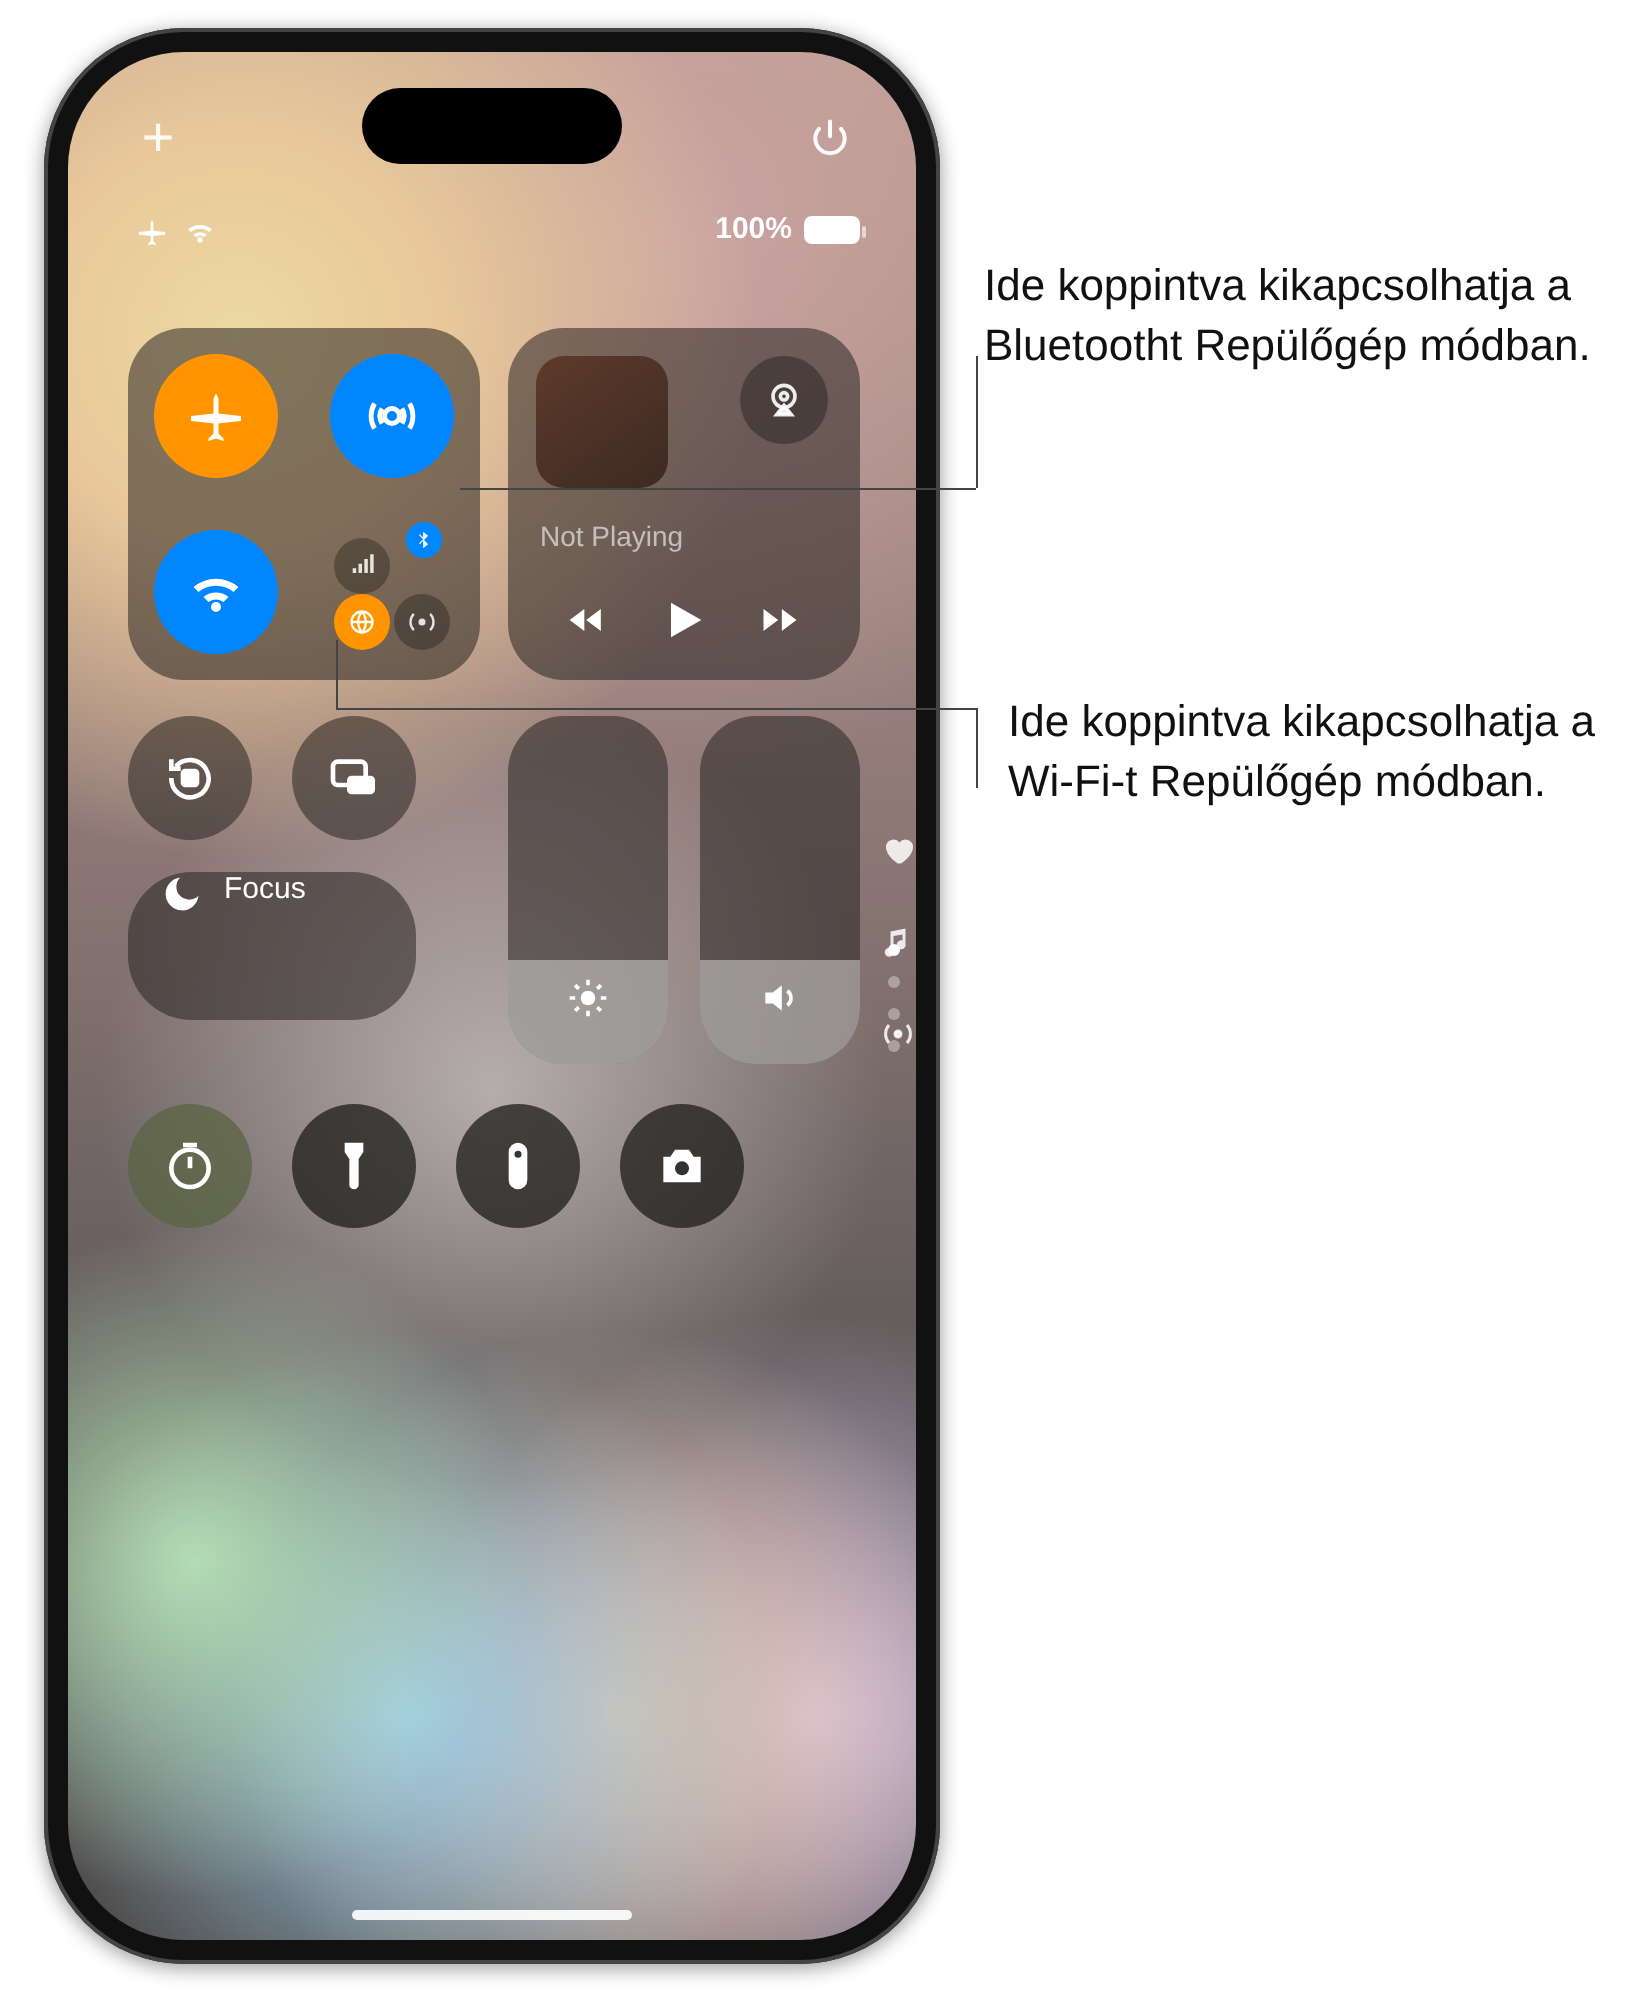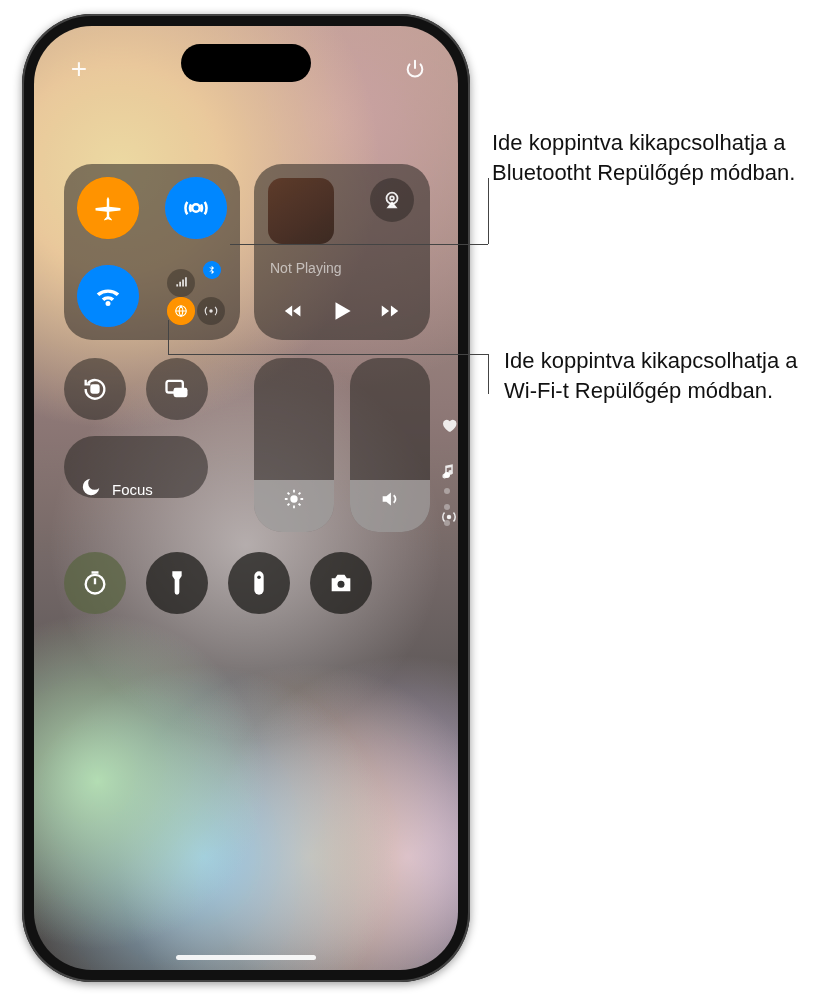--- a/index.html
+++ b/index.html
@@ -166,23 +166,23 @@
     background:rgba(40,36,34,.55);
     display:flex;align-items:center;justify-content:center;
     color:#fff;
   }
   .round svg{width:28px;height:28px;}
   .row2-a { position:absolute; left:0;   top:194px; }
   .row2-b { position:absolute; left:82px;top:194px; }
 
   .focus-pill {
     position:absolute; left:0; top:272px;
-    width:144px; height:62px; border-radius:32px;
+    width:144px; height:74px; border-radius:32px;
     background:rgba(40,36,34,.55); color:#fff;
-    display:flex; align-items:flex-end; gap:10px; padding-left:16px;
+    display:flex; align-items:flex-start; gap:10px; padding-left:16px;
     font-size:15px; font-weight:500;
   }
   .focus-pill svg{width:22px;height:22px;}
 
   .slider {
     position:absolute; top:194px;
     width:80px; height:174px; border-radius:28px;
     background:rgba(40,36,34,.55);
     overflow:hidden;
   }
@@ -253,20 +253,34 @@
     <div class="top-controls">
       <div class="add-btn">+</div>
       <div class="power-btn">
         <svg viewBox="0 0 24 24" fill="none" stroke="currentColor" stroke-width="2.2" stroke-linecap="round">
           <path d="M12 3v8"></path>
             <path d="M6 7a8 8 0 1 0 12 0"></path>
         </svg>
       </div>
     </div>
 
+    <div class="status">
+      <div class="status-left">
+        <svg viewBox="0 0 24 24" fill="currentColor">
+            <path d="M2 12l9-1V5l1-2 1 2v6l9 1v2l-9 1v4l2 2v1l-3-1-3 1v-1l2-2v-4l-9-1z"></path>
+          </svg>
+        <svg viewBox="0 0 24 24" fill="currentColor">
+            <path d="M12 20a2 2 0 100-4 2 2 0 000 4zm-5-6a8 8 0 0110 0l-2 2a5 5 0 00-6 0zm-4-4a14 14 0 0118 0l-2 2a11 11 0 00-14 0z"></path>
+          </svg>
+      </div>
+      <div class="status-right">
+        <span>100%</span>
+        <span class="battery"></span>
+      </div>
+    </div>
 
     <div class="cc">
 
       <div class="panel connectivity">
         <div class="quadrant">
           <div class="big-circle orange">
             <svg viewBox="0 0 24 24" width="30" height="30" fill="#fff">
                 <path d="M2 12l9-1V5l1-2 1 2v6l9 1v2l-9 1v4l2 2v1l-3-1-3 1v-1l2-2v-4l-9-1z"></path>
               </svg>
           </div>

